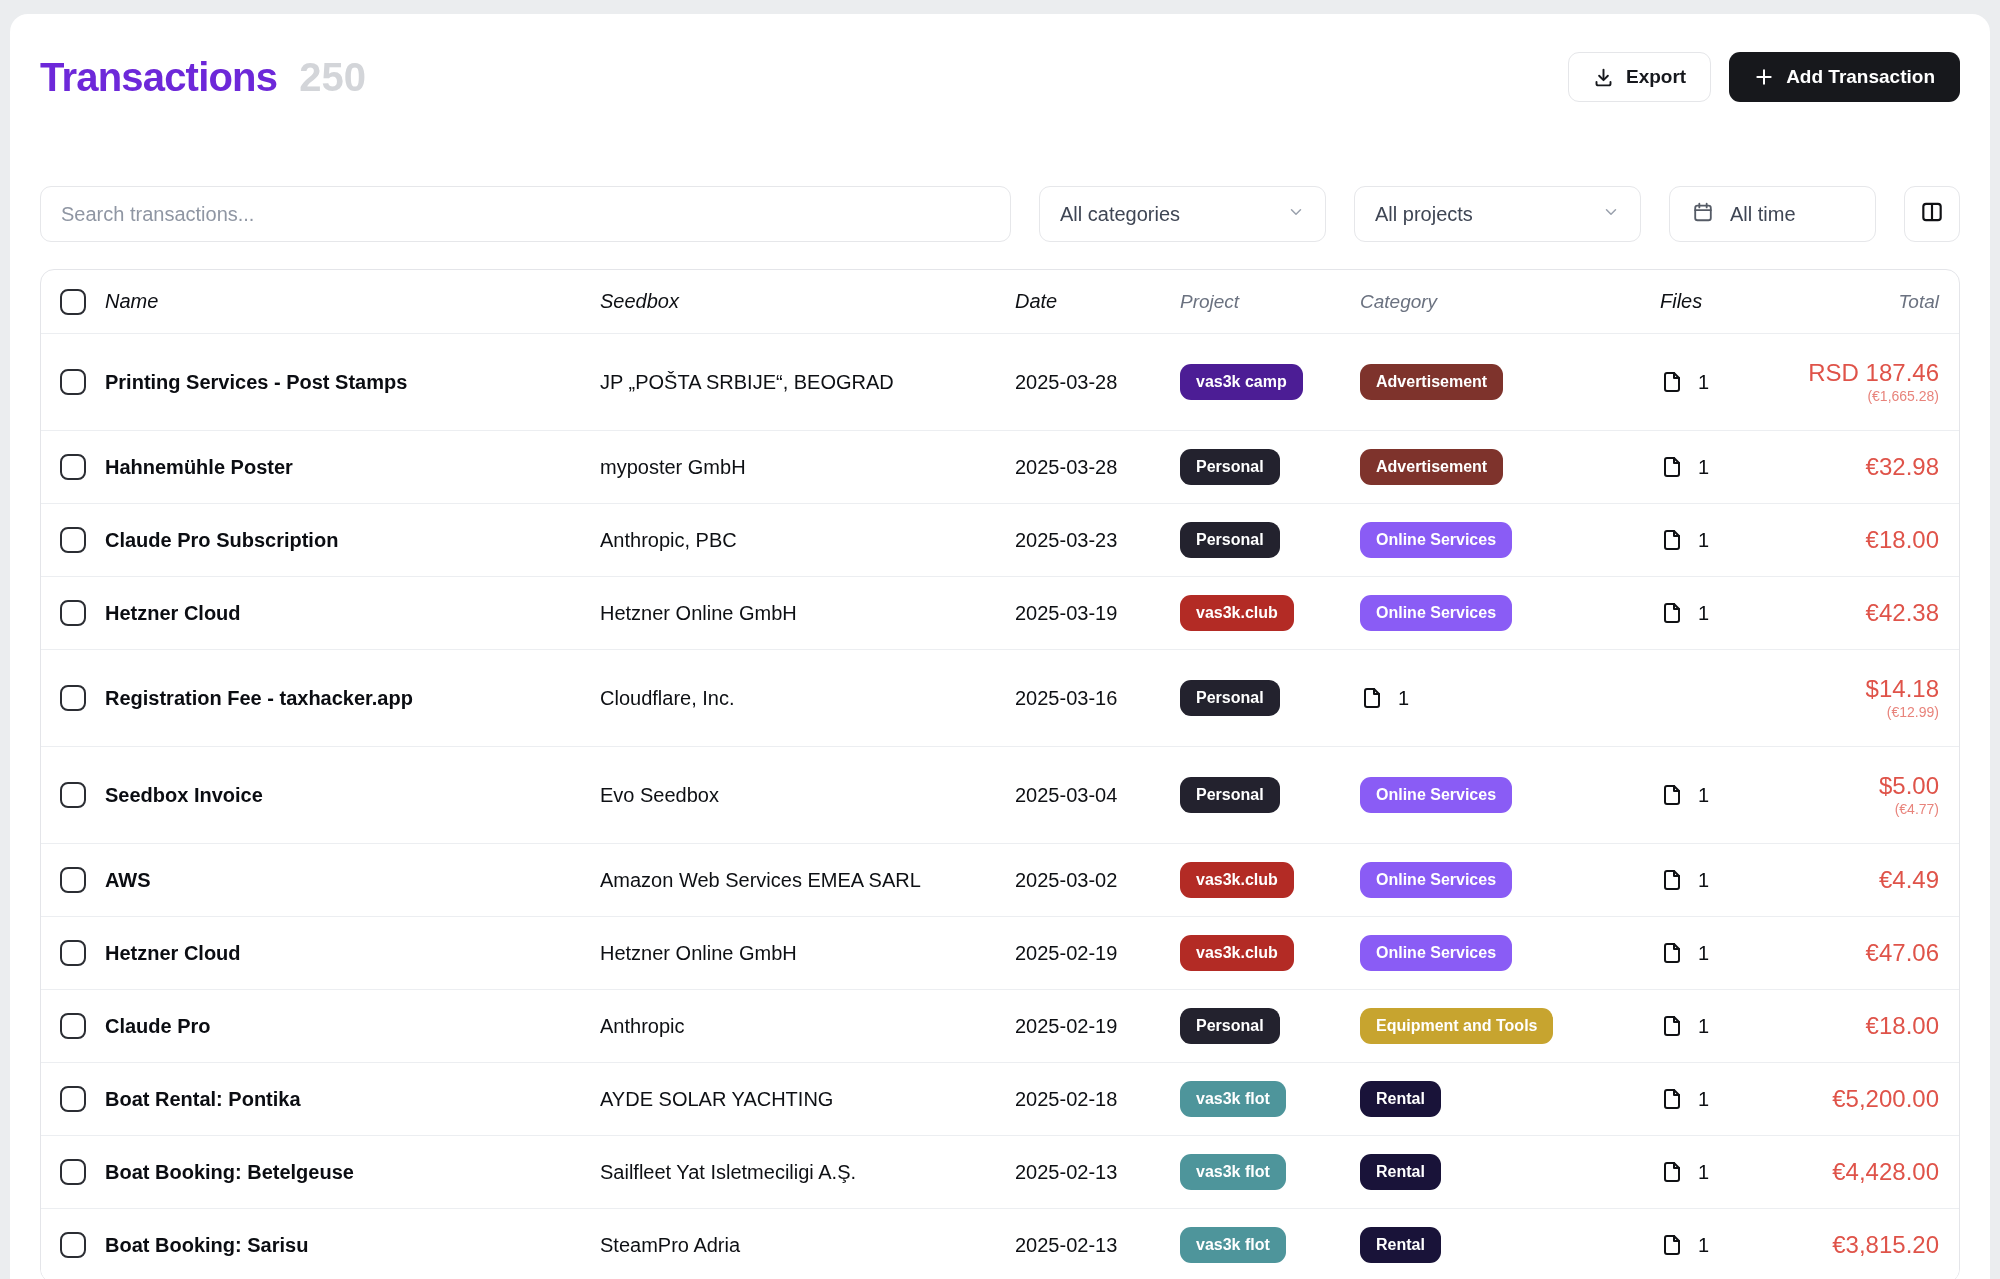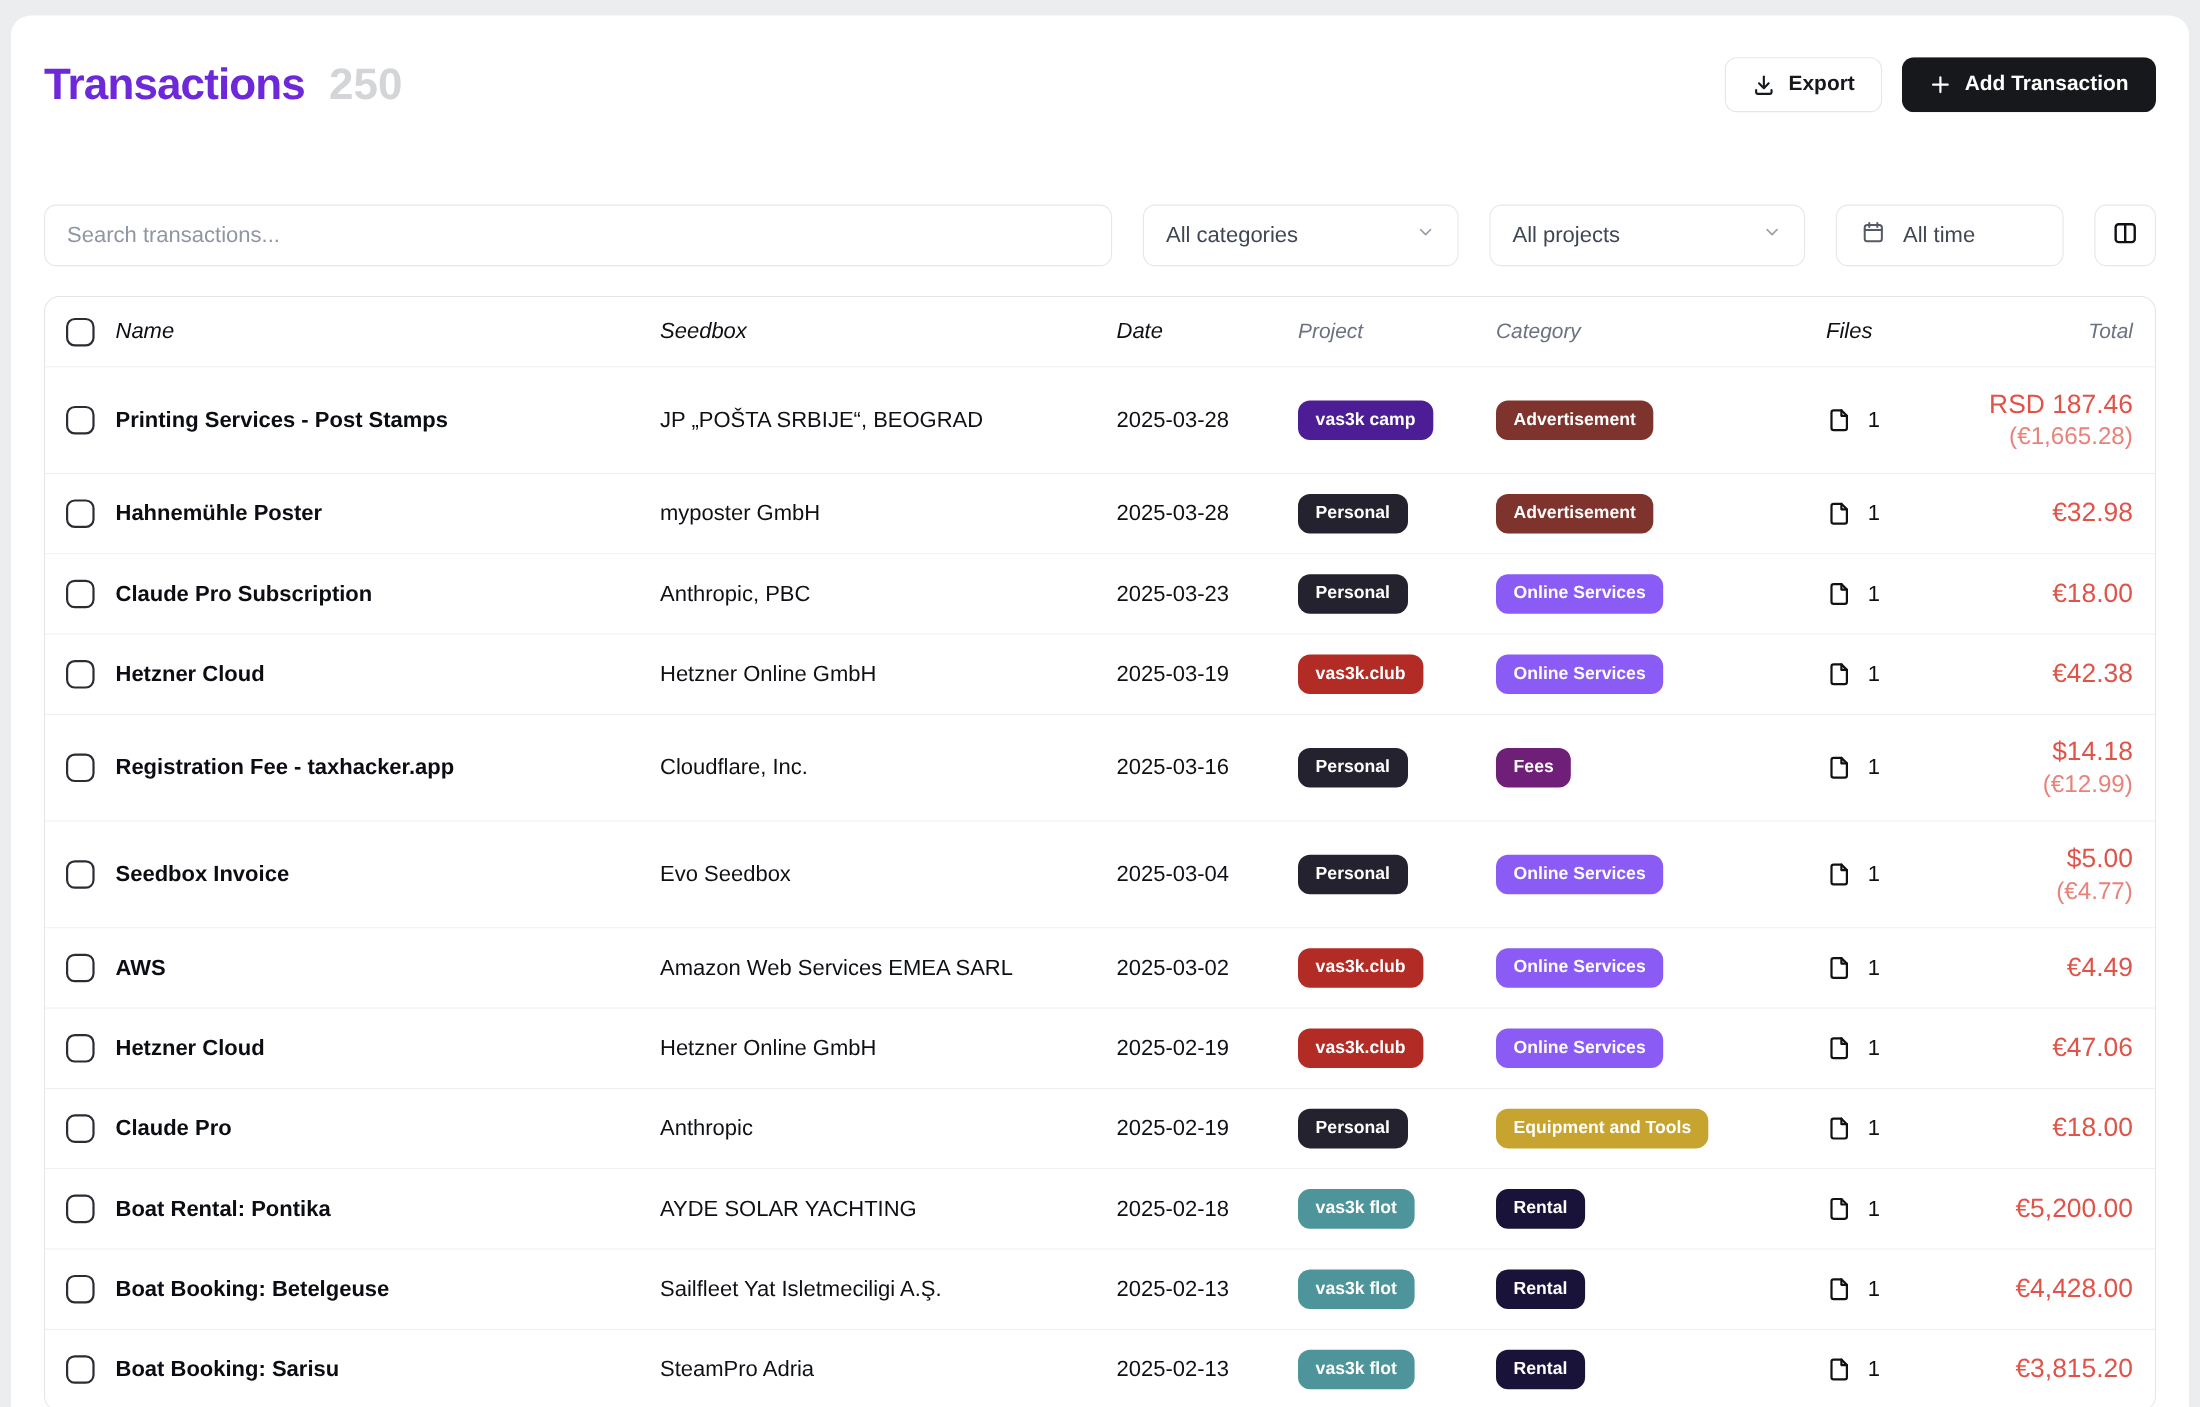--- a/index.html
+++ b/index.html
@@ -46,21 +46,21 @@
   .cell-check { width:64px; display:flex; align-items:center; padding-left:19px; flex:none; }
   .checkbox { width:26px; height:26px; border:2px solid #2b2d33; border-radius:8px; background:#fff; cursor:pointer; }
   .cell-name { width:495px; flex:none; font-size:20px; font-weight:600; color:#0b0d12; padding-right:16px; }
   .cell-merchant { width:415px; flex:none; font-size:20px; color:#0e1014; padding-right:16px; }
   .cell-date { width:165px; flex:none; font-size:20px; color:#0e1014; }
   .cell-project { width:180px; flex:none; }
   .cell-category { width:300px; flex:none; }
   .cell-files { width:120px; flex:none; display:flex; align-items:center; gap:14px; font-size:20px; color:#0e1014; }
   .cell-total { flex:1; text-align:right; padding-right:20px; line-height:1.25; }
   .total-primary { font-size:24px; font-weight:500; color:#df5349; }
-  .total-secondary { font-size:22px; color:#e8837b; }
+  .total-secondary { font-size:14px; color:#e8837b; }
   .badge { display:inline-block; padding:8px 16px; border-radius:11px; color:#fff;
            font-size:16px; font-weight:700; white-space:nowrap; line-height:1.3; }
   .h-name { padding-left:0; font-weight:400; }
   .chev { color:#9aa1ad; }
 </style>
 </head>
 <body>
 
 <div class="card">
 
@@ -232,21 +232,20 @@
           </div>
         </div>
         <div class="trow tall">
           <div class="cell-check">
             <div class="checkbox"></div>
           </div>
           <div class="cell-name">Registration Fee - taxhacker.app</div>
           <div class="cell-merchant">Cloudflare, Inc.</div>
           <div class="cell-date">2025-03-16</div>
           <div class="cell-project"><div class="badge" style="background: rgb(35, 34, 46);">Personal</div></div>
-          <div class="cell-category"><div class="badge" style="background: rgb(112, 31, 120);">Fees</div></div>
           <div class="cell-files">
             <div class="" style="display: flex;">
               <svg width="24" height="24" viewBox="0 0 24 24" fill="none" stroke="#101114" stroke-width="2" stroke-linecap="round" stroke-linejoin="round">
                 <path d="M14 3H7a2 2 0 0 0-2 2v14a2 2 0 0 0 2 2h10a2 2 0 0 0 2-2V8z"></path>
                 <path d="M14 3v5h5"></path>
               </svg>
             </div>
             <div class="">1</div>
           </div>
           <div class="cell-total">

